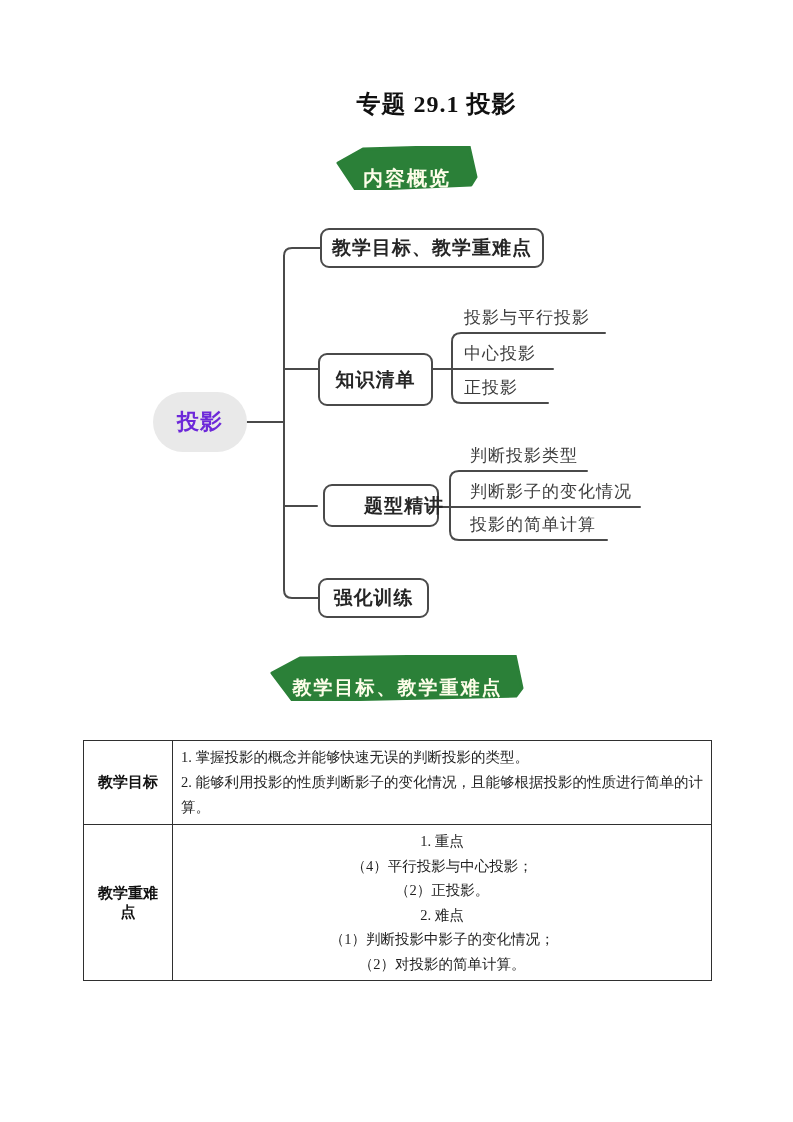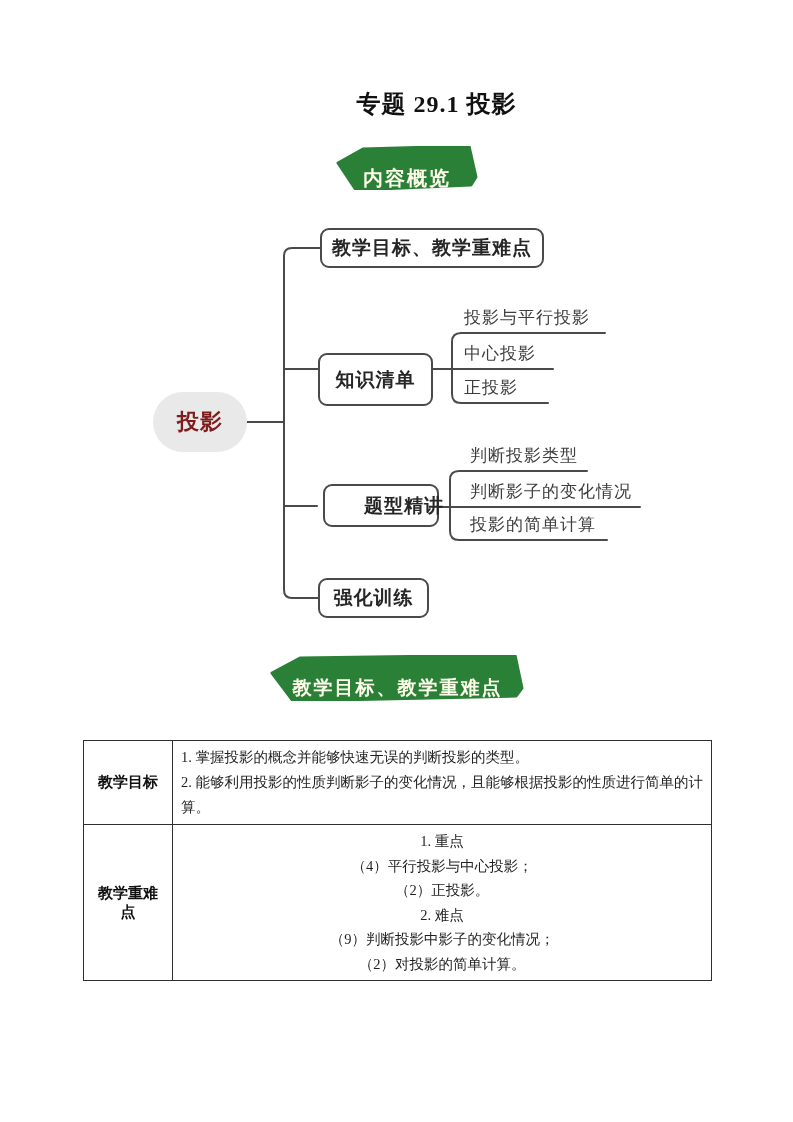--- a/index.html
+++ b/index.html
@@ -38,21 +38,21 @@
   .node{
     position:absolute;display:flex;align-items:center;justify-content:center;
     box-sizing:border-box;background:#fff;
     border:2px solid #4a4a4a;border-radius:9px;
     font-weight:bold;font-size:19px;color:#262626;
     letter-spacing:1px;white-space:nowrap;
   }
   .node-root{
     left:153px;top:392px;width:94px;height:60px;
     background:#e9e9e9;border:none;border-radius:30px;
-    font-size:22px;color:#7f1d1d;
+    font-size:22px;color:#6d28d9;
   }
   .node-b1{left:320px;top:228px;width:224px;height:40px;}
   .node-b2{left:318px;top:353px;width:115px;height:53px;}
   .node-b3{left:323px;top:484px;width:116px;height:43px;padding-left:46px;}
   .node-b4{left:318px;top:578px;width:111px;height:40px;text-align:center;}
   .leaf{
     position:absolute;white-space:nowrap;
     font-size:17px;color:#3d3d3d;letter-spacing:1px;
   }
   .leaf-k1{left:464px;top:306px;}
@@ -148,20 +148,20 @@
         <div>2. 能够利用投影的性质判断影子的变化情况，且能够根据投影的性质进行简单的计算。</div>
       </td>
     </tr>
     <tr class="row2">
       <td class="th-cell">教学重难点</td>
       <td class="body-cell">
         <div>1. 重点</div>
         <div>（4）平行投影与中心投影；</div>
         <div>（2）正投影。</div>
         <div>2. 难点</div>
-        <div>（9）判断投影中影子的变化情况；</div>
+        <div>（1）判断投影中影子的变化情况；</div>
         <div>（2）对投影的简单计算。</div>
       </td>
     </tr>
   </tbody>
     </table>
 
 </div>
 
 </body></html>

